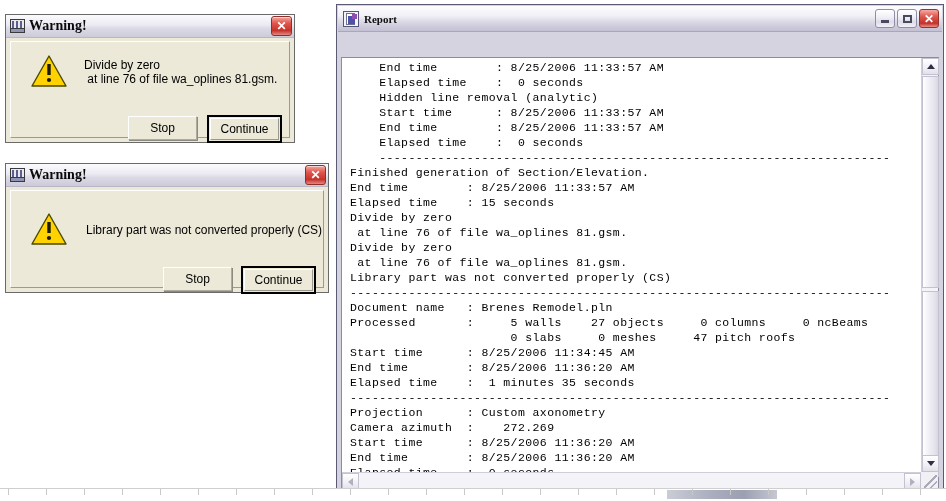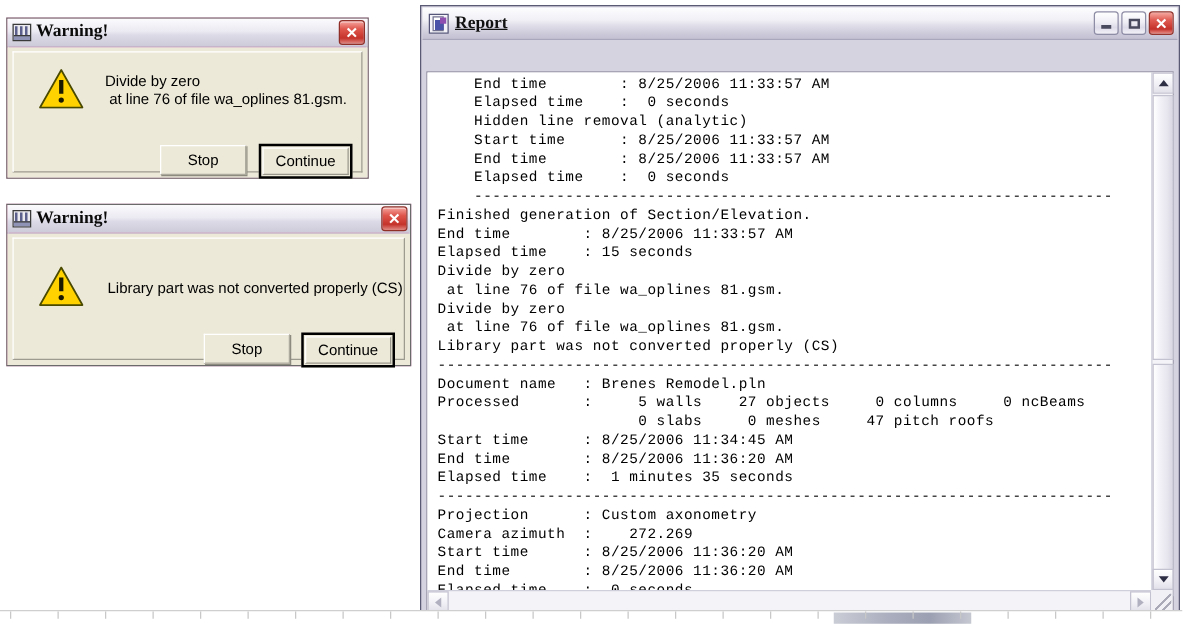--- a/index.html
+++ b/index.html
@@ -128,21 +128,21 @@
   }
   #report-titlebar{
     position:absolute;left:1px;top:1px;right:1px;height:26px;
     background:linear-gradient(180deg,#fdfdff 0%,#f1f0f6 40%,#e2e0ea 55%,#cfcddc 80%,#c2c0d2 100%);
     border-bottom:1px solid #a9a7bb;
     display:flex;align-items:center;padding-left:5px;
     box-sizing:border-box;
   }
   #report-title-text{
     font-family:"Liberation Serif", serif;
-    font-weight:bold;font-size:14px;color:#111;margin-left:5px;text-decoration:underline;
+    font-weight:bold;font-size:11px;color:#111;margin-left:5px;
   }
   .rep-icon{
     width:16px;height:16px;background:#f4f4f8;border:1px solid #55557a;
     position:relative;box-sizing:border-box;flex:0 0 auto;
   }
   .rep-icon .pg{position:absolute;left:2px;top:1px;width:9px;height:12px;background:#ffffff;border:1px solid #6f6f90;box-sizing:border-box;}
   .rep-icon .bl{position:absolute;left:4px;top:4px;width:7px;height:8px;background:#4b53a8;}
   .rep-icon .cl{position:absolute;left:8px;top:2px;width:5px;height:5px;background:#8f4fb0;}
   .winbtns{position:absolute;right:3px;top:3px;display:flex;gap:2px;}
   .wbtn{

